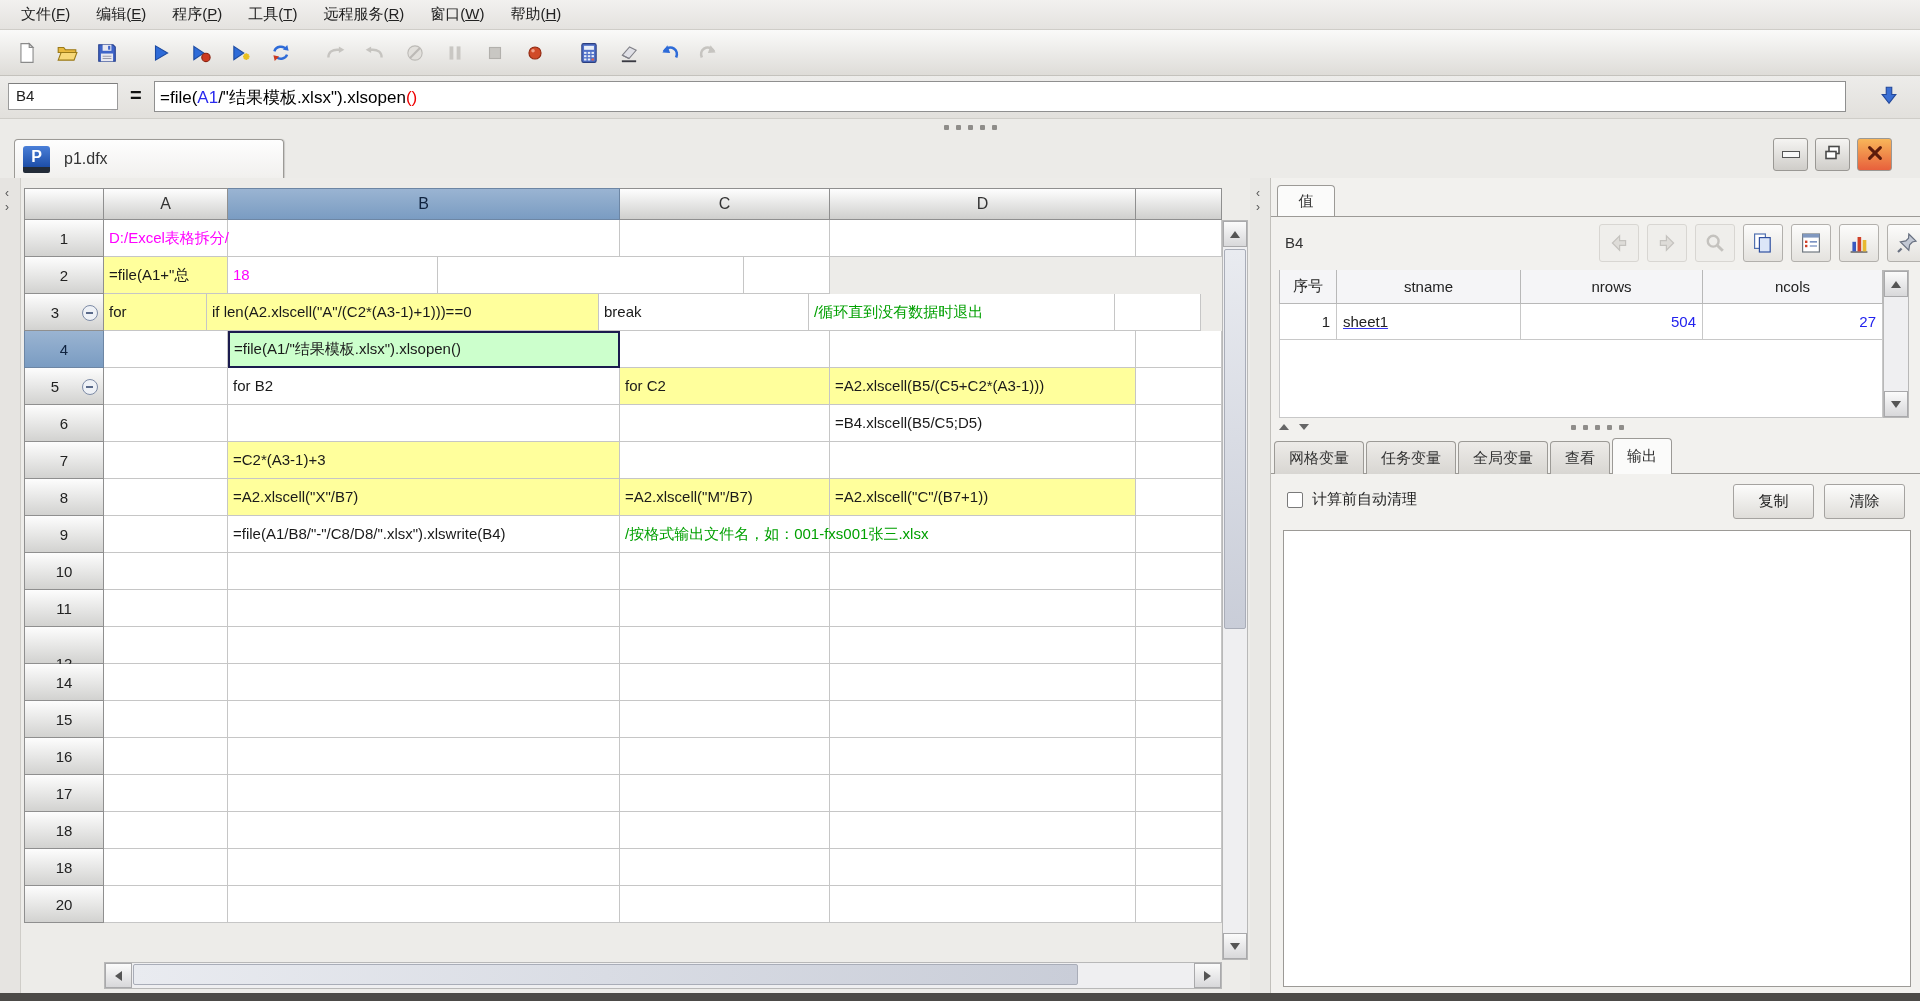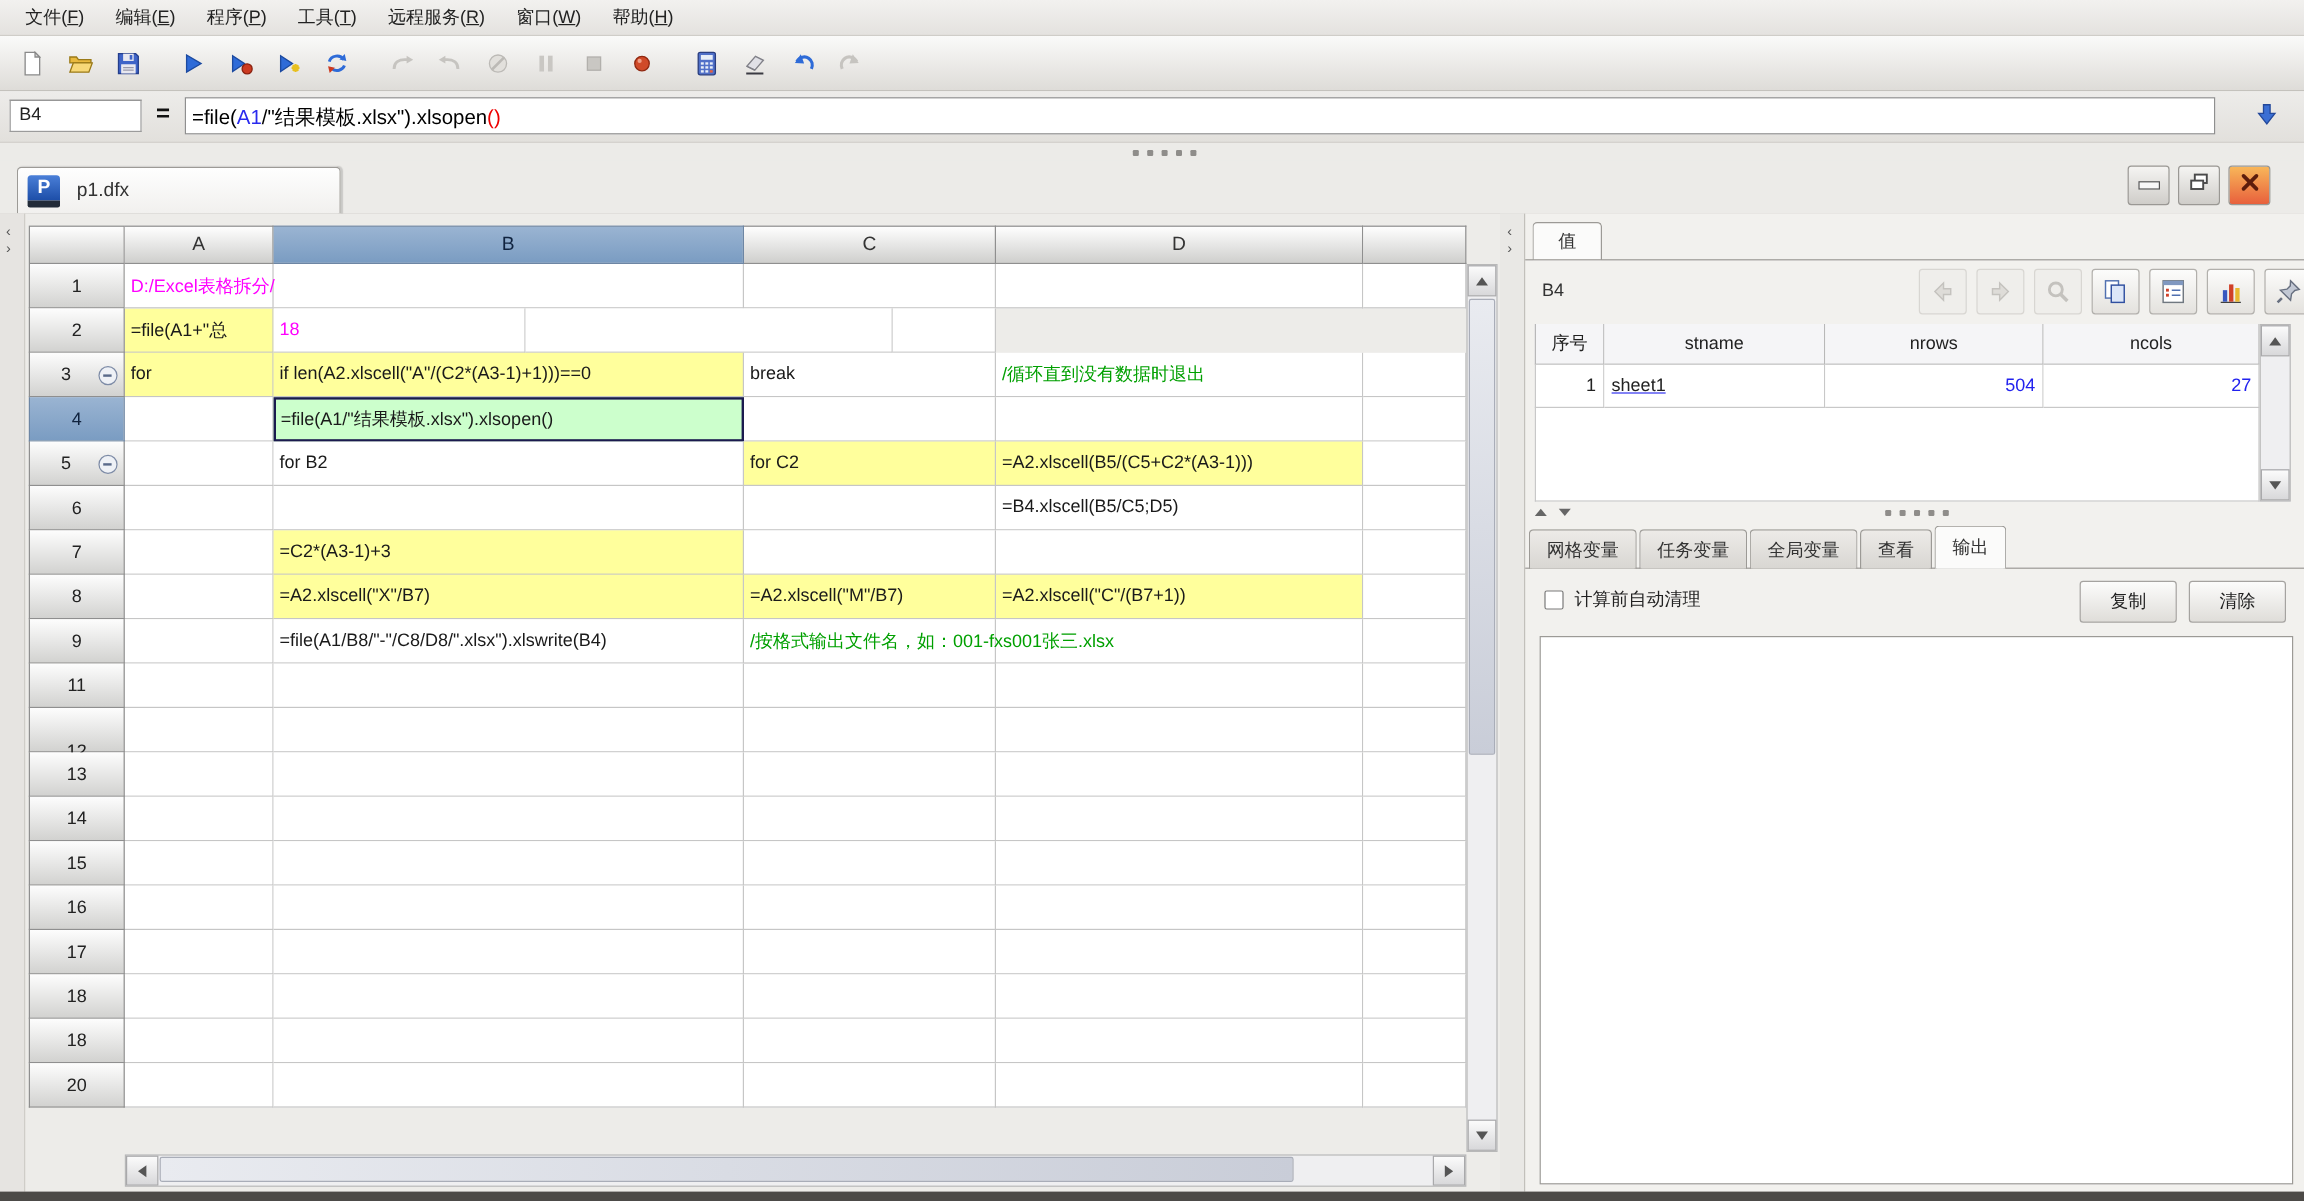--- a/index.html
+++ b/index.html
@@ -359,21 +359,21 @@
           <div class="g-cell c-yellow" style="width: 124px;">=file(A1+"总</div>
           <div class="g-cell t-magenta" style="width: 210px;">18</div>
           <div class="g-cell" style="width: 306px;"></div>
           <div class="g-cell" style="width: 86px;"></div>
         </div>
         <div class="g-row">
           <div class="g-rh">
             <span style="margin-right: 18px;">3</span>
             <span class="minus"></span>
           </div>
-          <div class="g-cell c-yellow" style="width: 124px;">for</div>
+          <div class="g-cell c-yellow" style="width: 103px;">for</div>
           <div class="g-cell c-yellow" style="width: 392px;">if len(A2.xlscell("A"/(C2*(A3-1)+1)))==0</div>
           <div class="g-cell" style="width: 210px;">break</div>
           <div class="g-cell t-green" style="width: 306px;">/循环直到没有数据时退出</div>
           <div class="g-cell" style="width: 86px;"></div>
         </div>
         <div class="g-row">
           <div class="g-rh sel">
             <span style="margin-right: 0px;">4</span>
           </div>
           <div class="g-cell" style="width: 124px;"></div>
@@ -428,41 +428,41 @@
             <span style="margin-right: 0px;">9</span>
           </div>
           <div class="g-cell" style="width: 124px;"></div>
           <div class="g-cell" style="width: 392px;">=file(A1/B8/"-"/C8/D8/".xlsx").xlswrite(B4)</div>
           <div class="g-cell t-green t-overflow" style="width: 210px;">/按格式输出文件名，如：001-fxs001张三.xlsx</div>
           <div class="g-cell" style="width: 306px;"></div>
           <div class="g-cell" style="width: 86px;"></div>
         </div>
         <div class="g-row">
           <div class="g-rh">
+            <span style="margin-right: 0px;">10</span>
+          </div>
+          <div class="g-cell" style="width: 124px;"></div>
+          <div class="g-cell" style="width: 392px;"></div>
+          <div class="g-cell" style="width: 210px;"></div>
+          <div class="g-cell" style="width: 306px;"></div>
+          <div class="g-cell" style="width: 86px;"></div>
+        </div>
+        <div class="g-row">
+          <div class="g-rh">
             <span style="margin-right: 0px;">11</span>
           </div>
           <div class="g-cell" style="width: 124px;"></div>
           <div class="g-cell" style="width: 392px;"></div>
           <div class="g-cell" style="width: 210px;"></div>
           <div class="g-cell" style="width: 306px;"></div>
           <div class="g-cell" style="width: 86px;"></div>
         </div>
         <div class="g-row">
           <div class="g-rh">
             <span style="margin-right: 0px; margin-top: 37px;">12</span>
-          </div>
-          <div class="g-cell" style="width: 124px;"></div>
-          <div class="g-cell" style="width: 392px;"></div>
-          <div class="g-cell" style="width: 210px;"></div>
-          <div class="g-cell" style="width: 306px;"></div>
-          <div class="g-cell" style="width: 86px;"></div>
-        </div>
-        <div class="g-row">
-          <div class="g-rh">
-            <span style="margin-right: 0px;">13</span>
           </div>
           <div class="g-cell" style="width: 124px;"></div>
           <div class="g-cell" style="width: 392px;"></div>
           <div class="g-cell" style="width: 210px;"></div>
           <div class="g-cell" style="width: 306px;"></div>
           <div class="g-cell" style="width: 86px;"></div>
         </div>
         <div class="g-row">
           <div class="g-rh">
             <span style="margin-right: 0px;">14</span>

